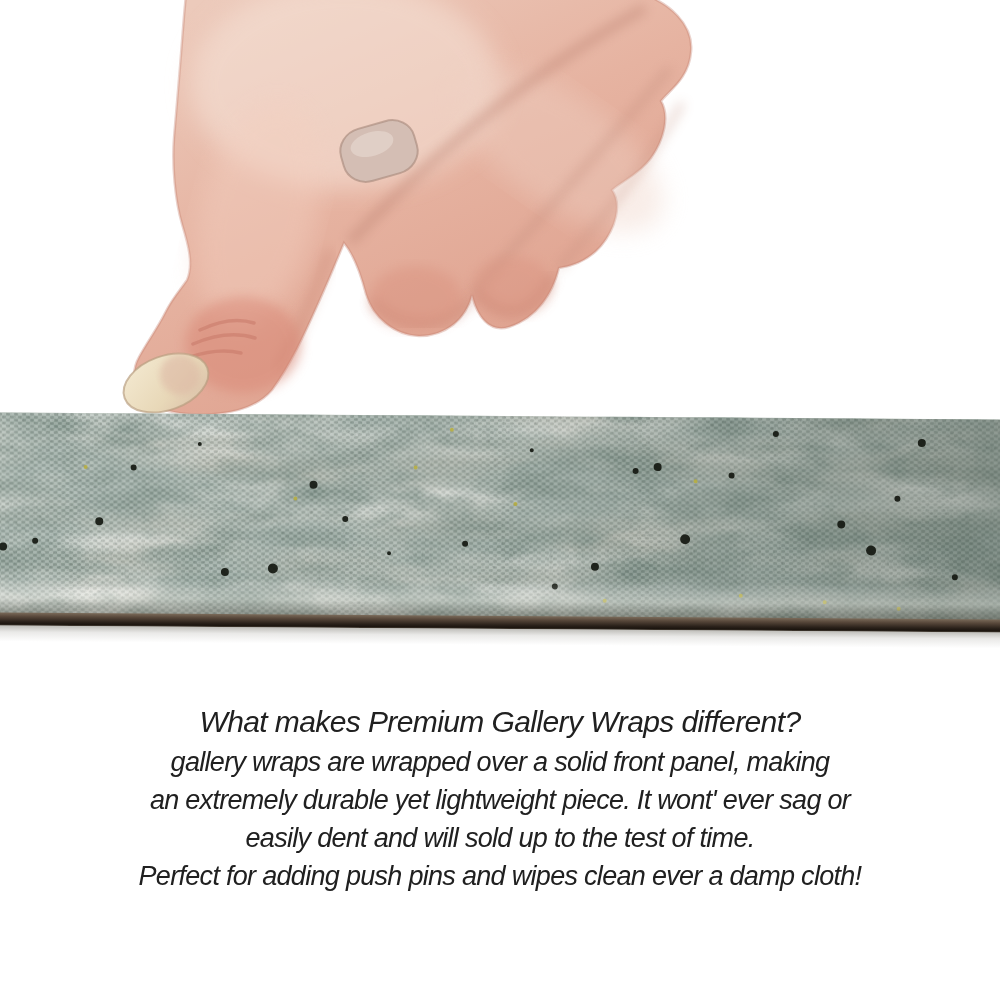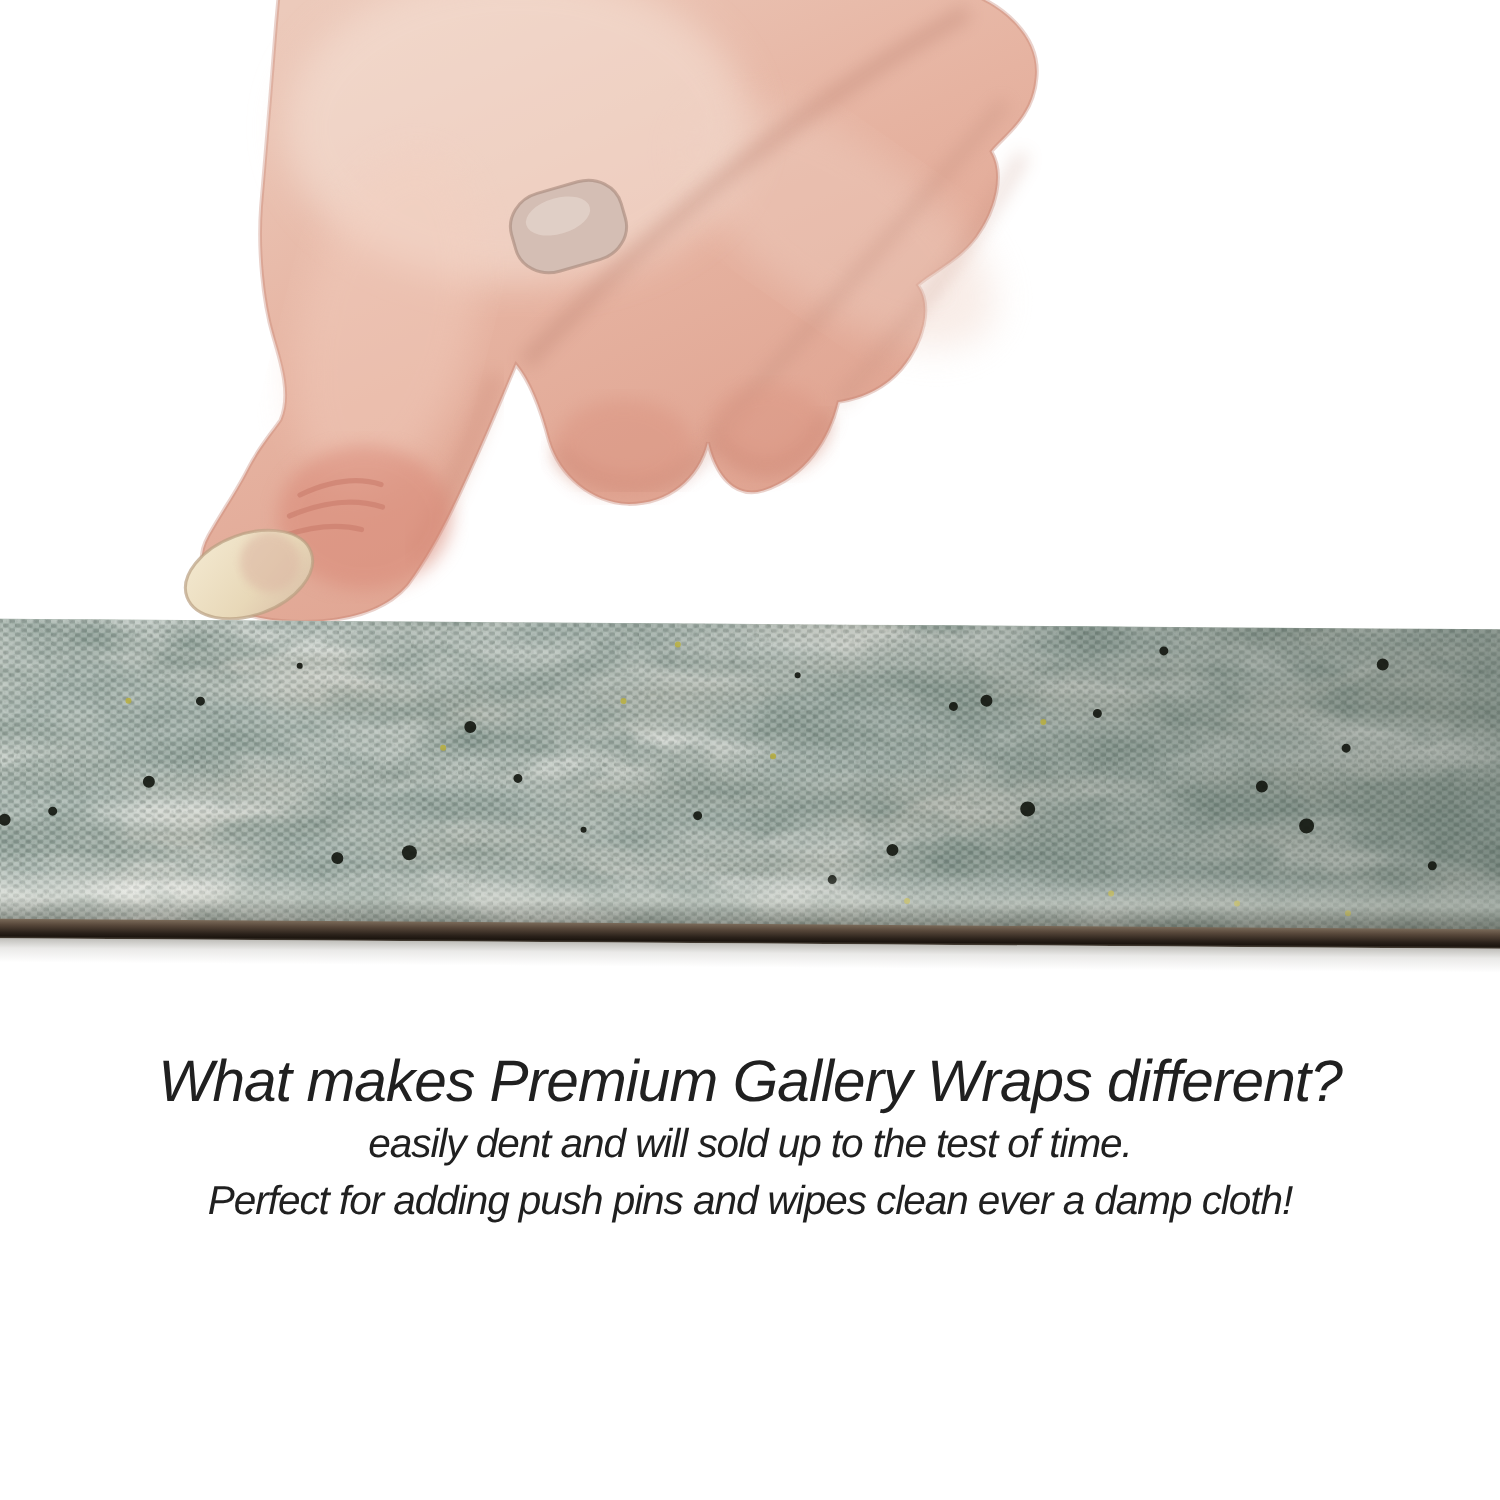--- a/index.html
+++ b/index.html
@@ -24,21 +24,21 @@
   .strip-shadow{
     position:absolute;left:0;top:213px;width:1012px;height:16px;
     background:linear-gradient(180deg,rgba(140,138,130,0.55) 0%,rgba(170,168,162,0.25) 40%,rgba(200,200,196,0.0) 100%);
   }
   
   .caption{
     position:absolute;left:0;top:701px;width:1000px;text-align:center;
     color:#202020;font-style:italic;
   }
   .caption .h{
-    font-size:39px;line-height:42px;letter-spacing:-0.6px;font-weight:400;
+    font-size:30px;line-height:42px;letter-spacing:-0.6px;font-weight:400;
   }
   .caption .l{
     font-size:27px;line-height:38px;letter-spacing:-0.7px;font-weight:400;
   }
 </style>
 </head>
 <body>
 
 <div class="stage">
 
@@ -213,17 +213,19 @@
         </g>
         <rect width="1012" height="201" fill="url(#bottomLight)"></rect>
       </svg>
     </div>
     <div class="strip-edge"></div>
     <div class="strip-shadow"></div>
   </div>
 
   <div class="caption">
     <div class="h">What makes Premium Gallery Wraps different?</div>
+    <div class="l">gallery wraps are wrapped over a solid front panel, making</div>
+    <div class="l">an extremely durable yet lightweight piece. It wont' ever sag or</div>
     <div class="l">easily dent and will sold up to the test of time.</div>
     <div class="l">Perfect for adding push pins and wipes clean ever a damp cloth!</div>
   </div>
 
 </div>
 
 </body></html>

